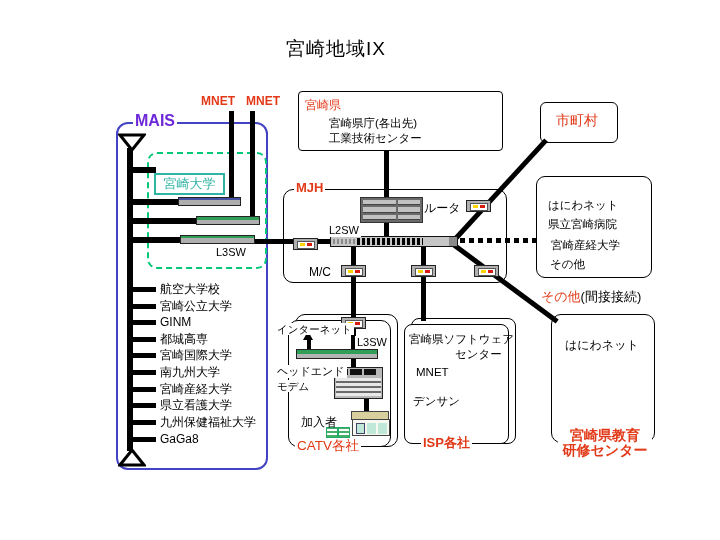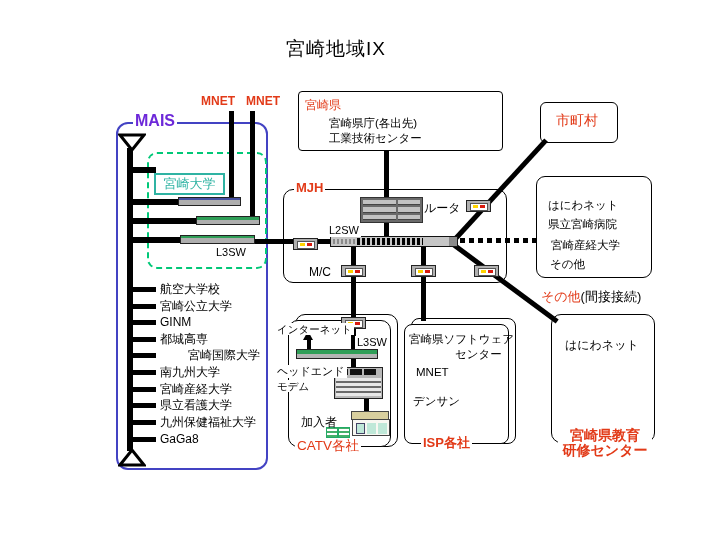--- a/index.html
+++ b/index.html
@@ -153,21 +153,21 @@
       <span>宮崎公立大学</span>
     </div>
   <div class="member" style="top:314px;">
       <i class="stub"></i>
       <span>GINM</span>
     </div>
   <div class="member" style="top:331px;justify-content:flex-end;">
       <i class="stub"></i>
       <span>都城高専</span>
     </div>
-  <div class="member" style="top:347px;gap:28px;">
+  <div class="member" style="top:347px;">
       <i class="stub"></i>
       <span>宮崎国際大学</span>
     </div>
   <div class="member" style="top:364px;">
       <i class="stub"></i>
       <span>南九州大学</span>
     </div>
   <div class="member" style="top:397px;">
       <i class="stub"></i>
       <span>県立看護大学</span>

